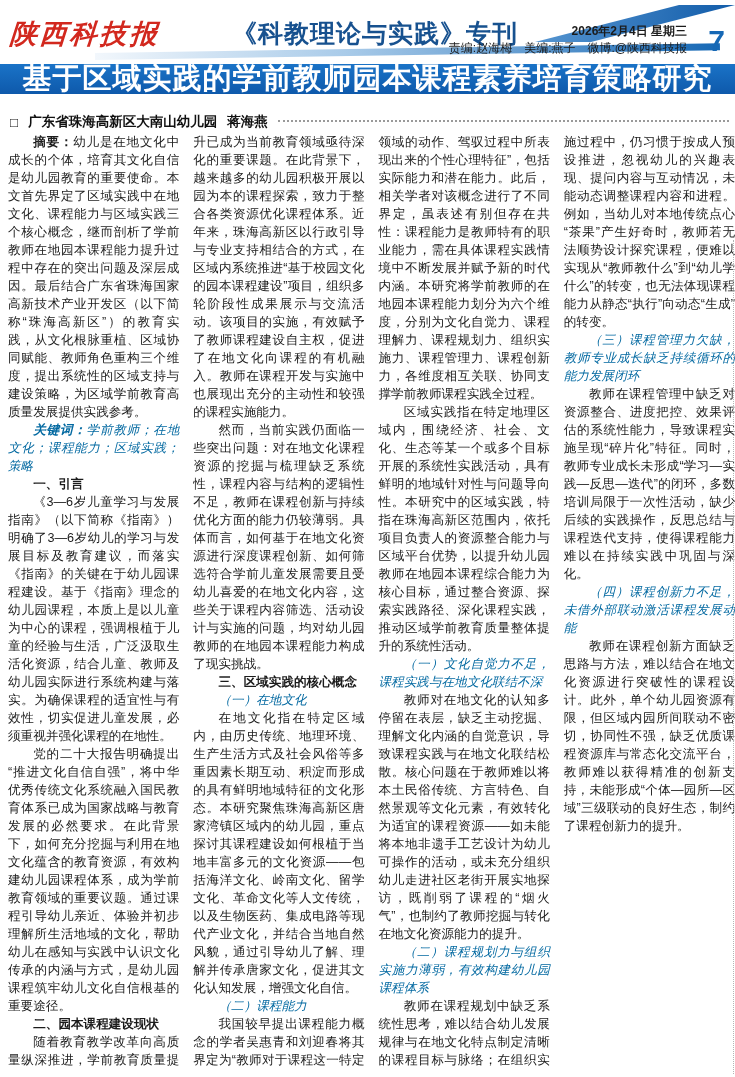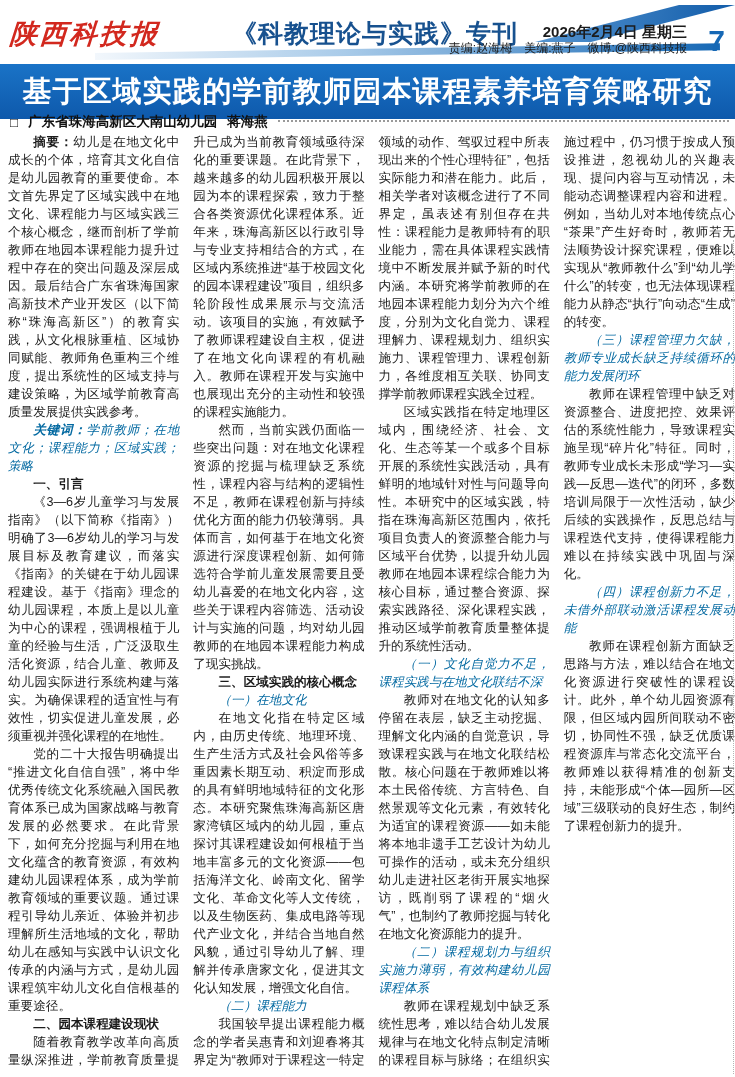--- a/index.html
+++ b/index.html
@@ -22,27 +22,27 @@
   .band-strip {
     position:absolute; left:95px; top:53px; width:625px; height:7px;
     background:linear-gradient(90deg,#f2f7fc,#a9cbe9 40%,#1668b5);
     transform:rotate(-0.9deg); transform-origin:left center;
   }
   .band-wedge {
     position:absolute; right:0; top:5px; width:200px; height:37px;
     background:linear-gradient(100deg,#5897d2,#0f5aa8);
     clip-path:polygon(0 100%, 72% 0, 100% 0, 28% 100%);
   }
-  .date-line  { position:absolute; right:48px; top:23px; font-size:15px; font-weight:bold; color:#1b1b1b; }
+  .date-line  { position:absolute; right:48px; top:23px; font-size:12px; font-weight:bold; color:#1b1b1b; }
   .staff-line { position:absolute; right:48px; top:40px; font-size:12px; font-weight:normal; color:#1b1b1b;margin-left:32px; }
   .page-num   { position:absolute; right:10px; top:24px; font-size:30px; font-weight:bold; color:#1668b5; }
 
   
   .title-banner {
-    position:absolute; left:0; right:0; top:64px; height:55px;
+    position:absolute; left:0; right:0; top:64px; height:30px;
     background:linear-gradient(180deg,#1a73c7,#0e59ab);
     display:flex; align-items:center; justify-content:center;
   }
   .title-banner .art-title {
     margin:0; color:#ffffff; font-size:29px; font-weight:bold; letter-spacing:1px; white-space:nowrap;
   }
 
   
   .byline-row {
     position:absolute; left:10px; right:6px; top:113px; height:18px;

